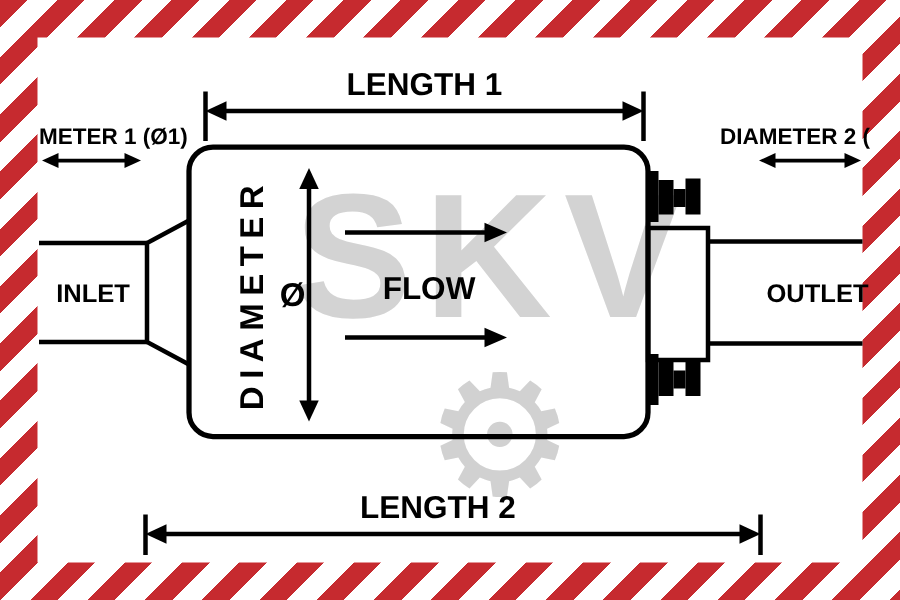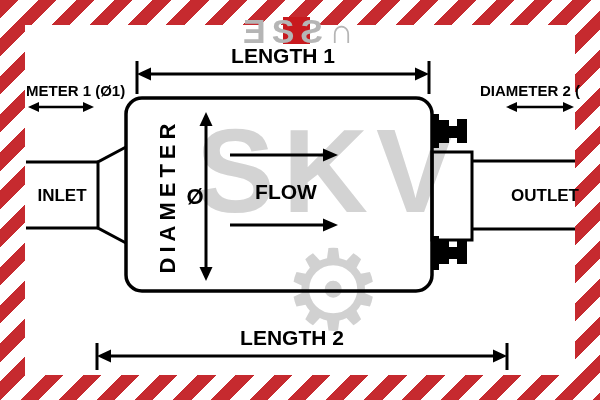--- a/index.html
+++ b/index.html
@@ -29,24 +29,20 @@
   .stud{fill:#000;stroke:none;}
 </style>
 </head>
 <body>
 
 <div class="frame">
   <div class="inner"></div>
 
   <div class="wm-brand">SKV</div>
   <div class="wm-gear">⚙</div>
-  <div class="wm-logo">
-    <div class="sq"></div>
-    <div class="letters">ƎSƧ∩</div>
-  </div>
 
   <svg class="diagram" width="600" height="400" viewBox="0 0 600 400">
 
     <g>
       <rect x="126" y="98" width="306" height="193" rx="16" class="bodyline"></rect>
       <path d="M126,147 L98,162 L98,228 L126,243" class="dimline"></path>
       <line x1="98" y1="162" x2="26" y2="162" class="dimline"></line>
       <line x1="98" y1="228" x2="26" y2="228" class="dimline"></line>
       <rect x="432" y="152" width="40" height="88" class="dimline"></rect>
       <line x1="472" y1="161" x2="575" y2="161" class="dimline"></line>

